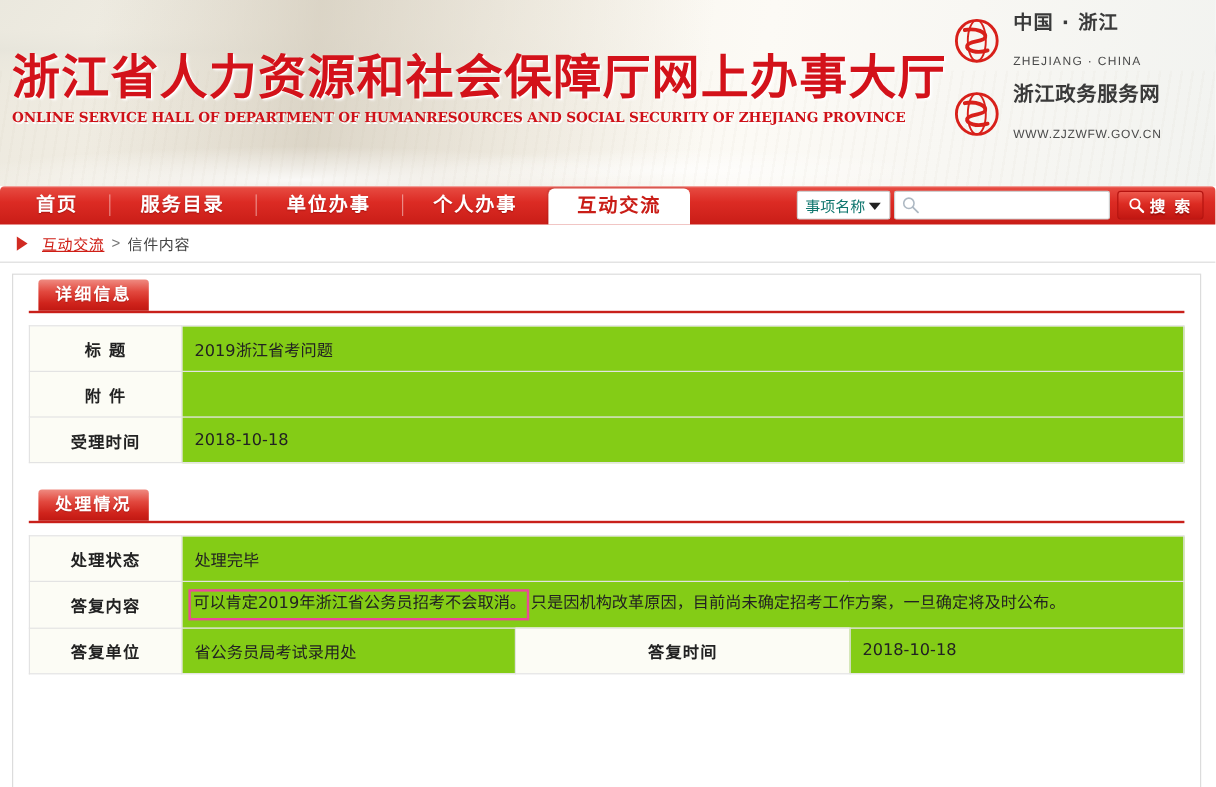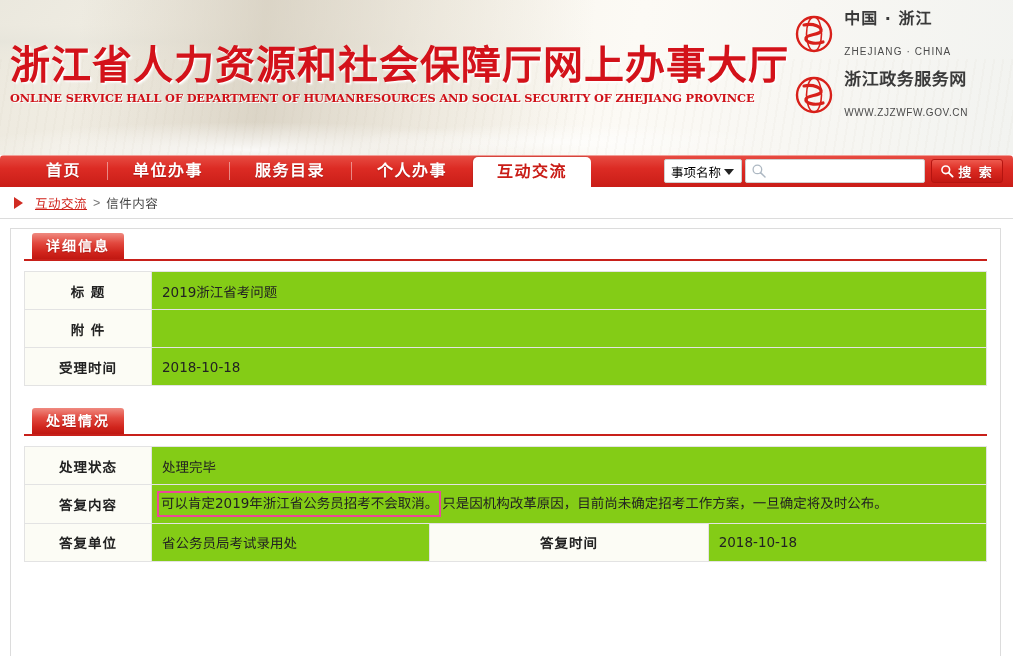--- a/index.html
+++ b/index.html
@@ -151,21 +151,21 @@
   .navbar::before{
     content:"";
     position:absolute; left:0; right:0; top:0; height:1px;
     background: rgba(255,255,255,0.45);
     border-radius: 4px 4px 0 0;
   }
   .nav-items {
     display: flex;
     align-items: flex-end;
     height: 32px;
-    padding-left: 20px;
+    padding-left: 4px;
   }
   .nav-item {
     position: relative;
     height: 32px;
     line-height: 32px;
     padding: 0 26px;
     color: #ffffff;
     font-size: 16px;
     font-weight: bold;
     font-family: "DejaVu Sans", "Liberation Sans", sans-serif;
@@ -211,21 +211,21 @@
     height: 24px;
     width: 78px;
     background: #ffffff;
     border: 1px solid #cfcfcf;
     border-radius: 2px;
     box-sizing: border-box;
     display: flex;
     align-items: center;
     padding-left: 6px;
     font-size: 12.5px;
-    color: #000000;
+    color: #0f766e;
     cursor: pointer;
     margin-right: 3px;
   }
   .search-select .caret {
     position: absolute;
     right: 7px;
     top: 50%;
     margin-top: -2px;
     width: 0; height: 0;
     border-left: 5px solid transparent;
@@ -432,22 +432,22 @@
         <div class="logo-text-cn">浙江政务服务网</div>
         <div class="logo-text-en">WWW.ZJZWFW.GOV.CN</div>
       </div>
     </div>
   </div>
 </div>
 
 <div class="navbar">
   <div class="nav-items">
     <div class="nav-item">首页</div>
+    <div class="nav-item">服务目录</div>
     <div class="nav-item">单位办事</div>
-    <div class="nav-item">服务目录</div>
     <div class="nav-item">个人办事</div>
     <div class="nav-item active">互动交流</div>
   </div>
 
   <div class="nav-search">
     <div class="search-select">
       <span>事项名称</span>
       <span class="caret"></span>
     </div>
     <div class="search-input-wrap">

